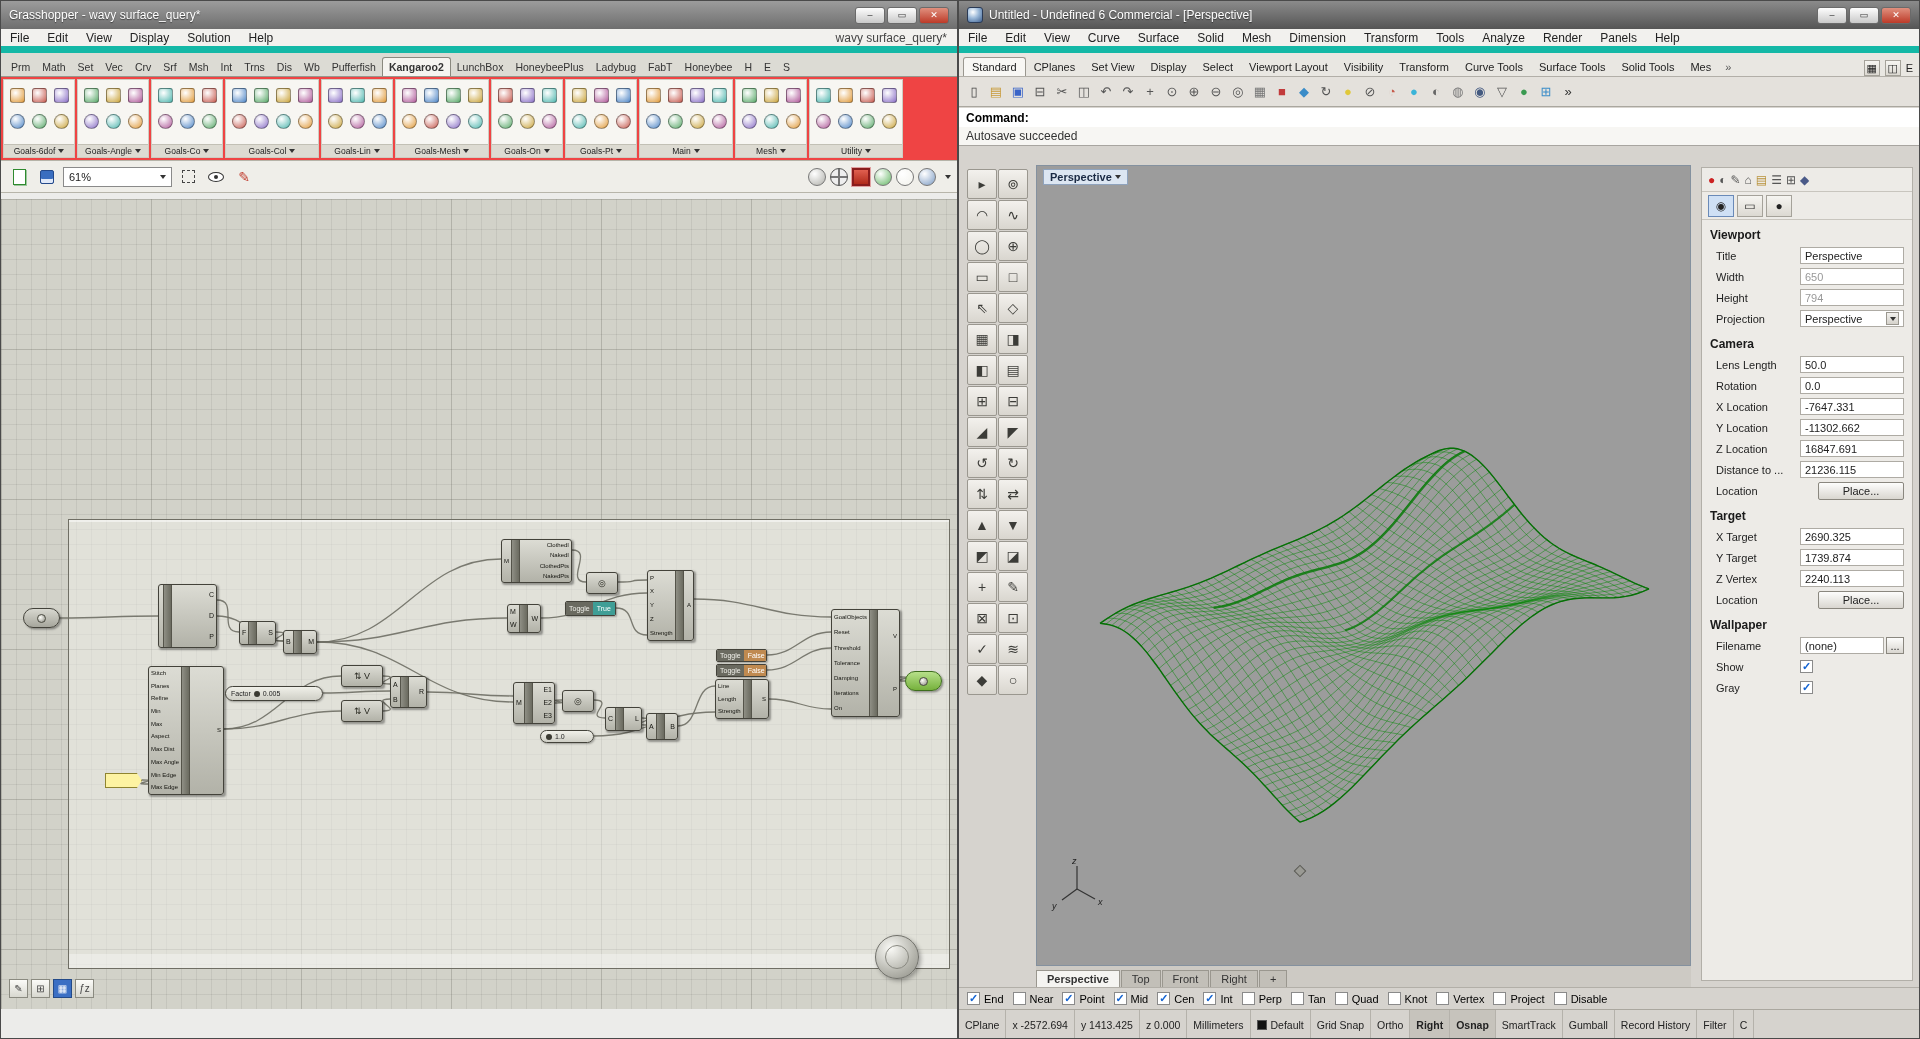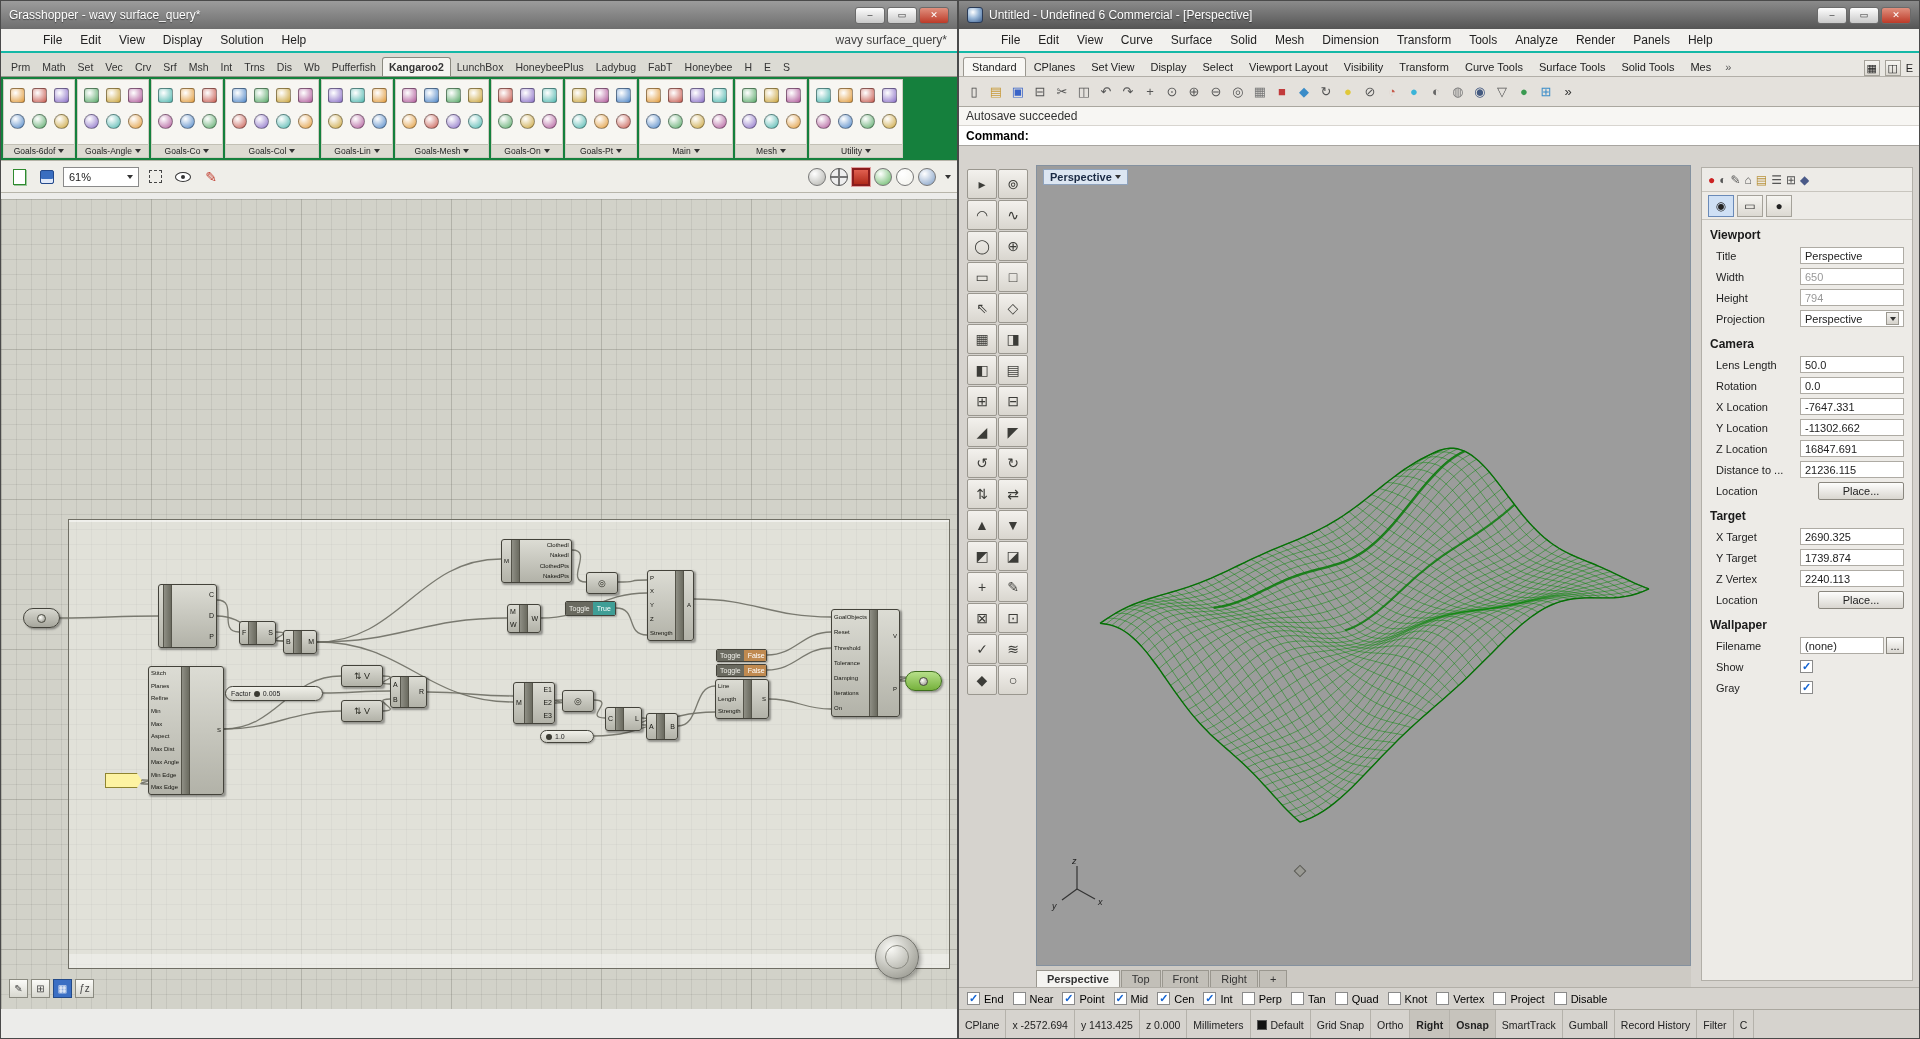--- a/index.html
+++ b/index.html
@@ -8,44 +8,44 @@
 .win{position:absolute;top:0;height:1039px;overflow:hidden;border:1px solid #4a4a4a;}
 #gh-window{left:0;width:958px;background:#ececea;}
 #rhino-window{left:958px;width:962px;background:#d6d3ce;}
 
 
 .titlebar{height:28px;background:linear-gradient(#9c9c9c,#6e6e6e);color:#fff;display:flex;align-items:center;padding:0 8px;font-size:12px;text-shadow:0 1px 1px rgba(0,0,0,.5);}
 #rhino-window .titlebar{background:linear-gradient(#8b8b8b,#555);}
 .win-buttons{margin-left:auto;display:flex;gap:2px;}
 .win-btn{width:30px;height:17px;background:linear-gradient(#fdfdfd,#c9c9c9);border:1px solid #6a6a6a;border-radius:3px;font-size:9px;display:flex;align-items:center;justify-content:center;color:#333;text-shadow:none;}
 .win-btn.close{background:linear-gradient(#e0907e,#bd3a28);color:#fff;}
-.menubar{height:24px;background:#f2f1ee;display:flex;align-items:center;font-size:12px;color:#222;border-bottom:2px solid #14b8a6;padding-left:33px;}
+.menubar{height:24px;background:#f2f1ee;display:flex;align-items:center;font-size:12px;color:#222;border-bottom:7px solid #14b8a6;}
 .menu-item{padding:3px 9px;}
 .doc-label{margin-left:auto;margin-right:10px;color:#444;}
 .dd-tri{width:0;height:0;border-left:3px solid transparent;border-right:3px solid transparent;border-top:4px solid #333;display:inline-block;margin-left:3px;}
 
 
 #gh-tabbar{height:24px;background:#dcdbd4;display:flex;align-items:flex-end;font-size:10.5px;color:#333;border-bottom:1px solid #98978d;padding-left:4px;overflow:hidden;}
 .gh-tab{padding:3px 6px;white-space:nowrap;}
 .gh-tab.active{background:#f5f4f0;border:1px solid #8a897f;border-bottom:none;border-radius:3px 3px 0 0;font-weight:bold;}
-#gh-ribbon{height:84px;background:#15803d;display:flex;padding:2px;gap:2px;border-bottom:1px solid #b5b3a8;overflow:hidden;text-align:right;}
+#gh-ribbon{height:84px;background:#ef4444;display:flex;padding:2px;gap:2px;border-bottom:1px solid #b5b3a8;overflow:hidden;text-align:right;}
 .gh-group{background:#f7f6f2;border:1px solid #cfcdc2;display:flex;flex-direction:column;}
 .gh-group-icons{flex:1;display:grid;grid-auto-flow:column;grid-template-rows:repeat(2,26px);padding:2px;}
 .gh-icon{width:22px;height:26px;display:flex;align-items:center;justify-content:center;}
 .gh-icon i{display:block;width:15px;height:15px;border:1px solid rgba(0,0,0,.35);}
 .gh-group-label{height:13px;background:#dddbd2;border-top:1px solid #c2c0b5;font-size:8.5px;display:flex;align-items:center;justify-content:center;color:#222;white-space:nowrap;padding:0 3px;}
 #gh-canvastb{height:32px;background:#efeee9;border-bottom:1px solid #b7b5aa;display:flex;align-items:center;padding:0 6px;gap:4px;}
 .tb-btn{width:24px;height:24px;display:flex;align-items:center;justify-content:center;border-radius:2px;}
 .ico-doc{width:13px;height:16px;background:#fff;border:1px solid #2f8a2f;box-shadow:1px 1px 0 #9cc79c;}
 .ico-save{width:14px;height:14px;background:#3a6ec0;border:1px solid #24498a;border-radius:2px;box-shadow:inset 0 -4px 0 #dfe8f8;}
 .ico-marquee{width:13px;height:13px;border:1px dashed #444;}
 .ico-eye{width:16px;height:10px;border:1px solid #333;border-radius:50%;background:#fff;display:flex;align-items:center;justify-content:center;}
 .ico-eye i{width:4px;height:4px;border-radius:50%;background:#333;}
 .ico-pen{color:#c0392b;font-size:14px;}
-.zoom-select{width:76px;height:20px;background:#fff;border:1px solid #8a8a8a;font-size:11px;display:flex;align-items:center;padding:0 5px;color:#222;}
+.zoom-select{width:109px;height:20px;background:#fff;border:1px solid #8a8a8a;font-size:11px;display:flex;align-items:center;padding:0 5px;color:#222;}
 .zoom-select .dd-tri{margin-left:auto;}
 .spacer{flex:1;}
 .dm-ico{width:18px;height:18px;display:inline-block;margin:0 2px;vertical-align:middle;}
 .dm-sphere{border-radius:50%;border:1px solid #777;}
 .dm-wire{border-radius:50%;border:1px solid #555;background:linear-gradient(#0000 45%,#777 45%,#777 55%,#0000 55%),linear-gradient(90deg,#0000 45%,#777 45%,#777 55%,#0000 55%),#eee;}
 .dm-box{border:2px solid #8a1c1c;background:linear-gradient(#e06050,#b02a1a);box-shadow:0 0 0 1px #e0a0a0;}
 #gh-canvas{position:absolute;top:198px;left:0;width:958px;height:810px;background-color:#d2d2c9;background-image:linear-gradient(rgba(120,120,110,.25) 1px,transparent 1px),linear-gradient(90deg,rgba(120,120,110,.25) 1px,transparent 1px),linear-gradient(rgba(120,120,110,.14) 1px,transparent 1px),linear-gradient(90deg,rgba(120,120,110,.14) 1px,transparent 1px);background-size:150px 150px,150px 150px,15px 15px,15px 15px;overflow:hidden;}
 #gh-frame{position:absolute;left:67px;top:320px;width:882px;height:450px;background:rgba(240,240,234,.5);border:1px solid #6f6e64;box-shadow:0 2px 0 rgba(255,255,255,.5) inset,0 -14px 0 rgba(255,255,255,.35) inset;}
 #gh-wires{position:absolute;left:0;top:0;}
 #gh-nodes{position:absolute;inset:0;}
@@ -762,22 +762,22 @@
         <div class="rh-tool" style="color: rgb(58, 180, 216);">●</div>
         <div class="rh-tool" style="color: rgb(102, 102, 102);">◐</div>
         <div class="rh-tool" style="color: rgb(119, 119, 119);">◍</div>
         <div class="rh-tool" style="color: rgb(68, 90, 128);">◉</div>
         <div class="rh-tool" style="color: rgb(85, 85, 85);">▽</div>
         <div class="rh-tool" style="color: rgb(58, 154, 80);">●</div>
         <div class="rh-tool" style="color: rgb(58, 140, 200);">⊞</div>
         <div class="rh-tool" style="color: rgb(51, 51, 51);">»</div>
       </div>
     <div id="rh-command">
+      <div class="cmd-line cmd-prompt">Command:</div>
       <div class="cmd-line">Autosave succeeded</div>
-      <div class="cmd-line cmd-prompt">Command:</div>
     </div>
     <div id="rh-main">
       <div id="rh-palette">
           <div class="pal-btn">▸</div>
           <div class="pal-btn">⊚</div>
           <div class="pal-btn">◠</div>
           <div class="pal-btn">∿</div>
           <div class="pal-btn">◯</div>
           <div class="pal-btn">⊕</div>
           <div class="pal-btn">▭</div>

